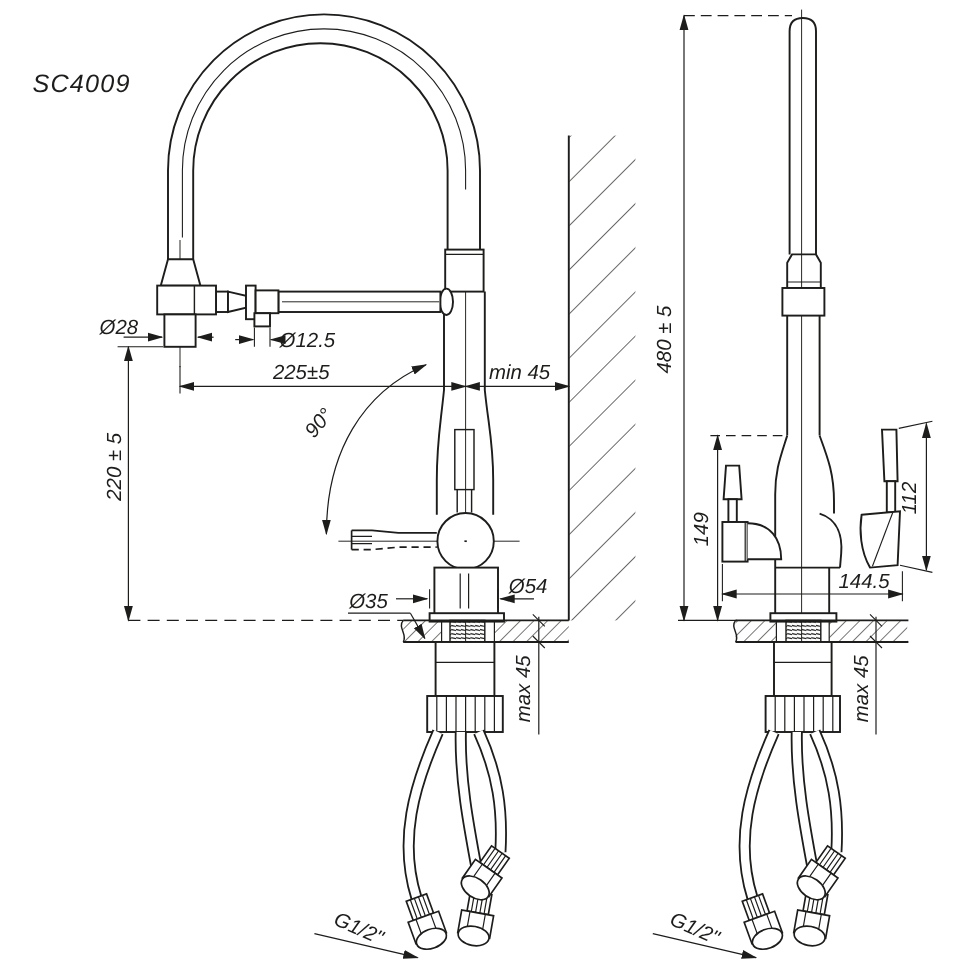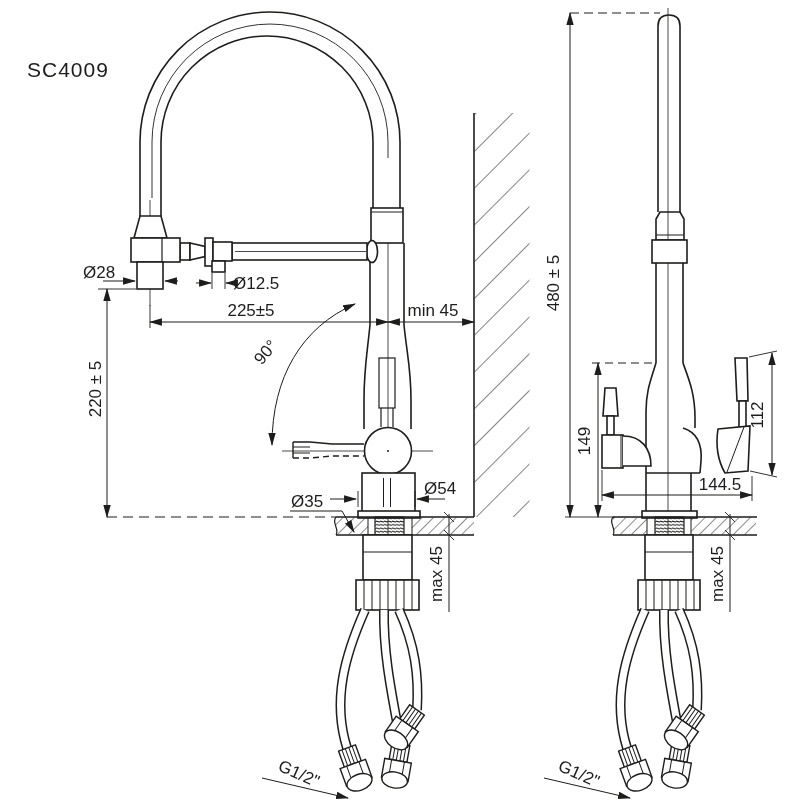--- a/index.html
+++ b/index.html
@@ -1,17 +1,17 @@
 <!DOCTYPE html>
 <html><head>
 <meta charset="utf-8">
 <style>
   html,body{margin:0;padding:0;background:#ffffff;}
   .stage{width:800px;height:800px;position:relative;background:#fff;overflow:hidden;
-         font-family:"Liberation Sans", sans-serif;}
+         font-family:"Liberation Sans", sans-serif;font-style:italic;}
   svg text{font-family:"Liberation Sans", sans-serif; fill:#1d1d1b;}
   .dimtxt{font-size:17px;}
   .model{font-size:21px;letter-spacing:1px;}
 </style>
 </head>
 <body>
 
 <div class="stage">
 <svg width="800" height="800" viewBox="0 0 800 800">
   <defs>

